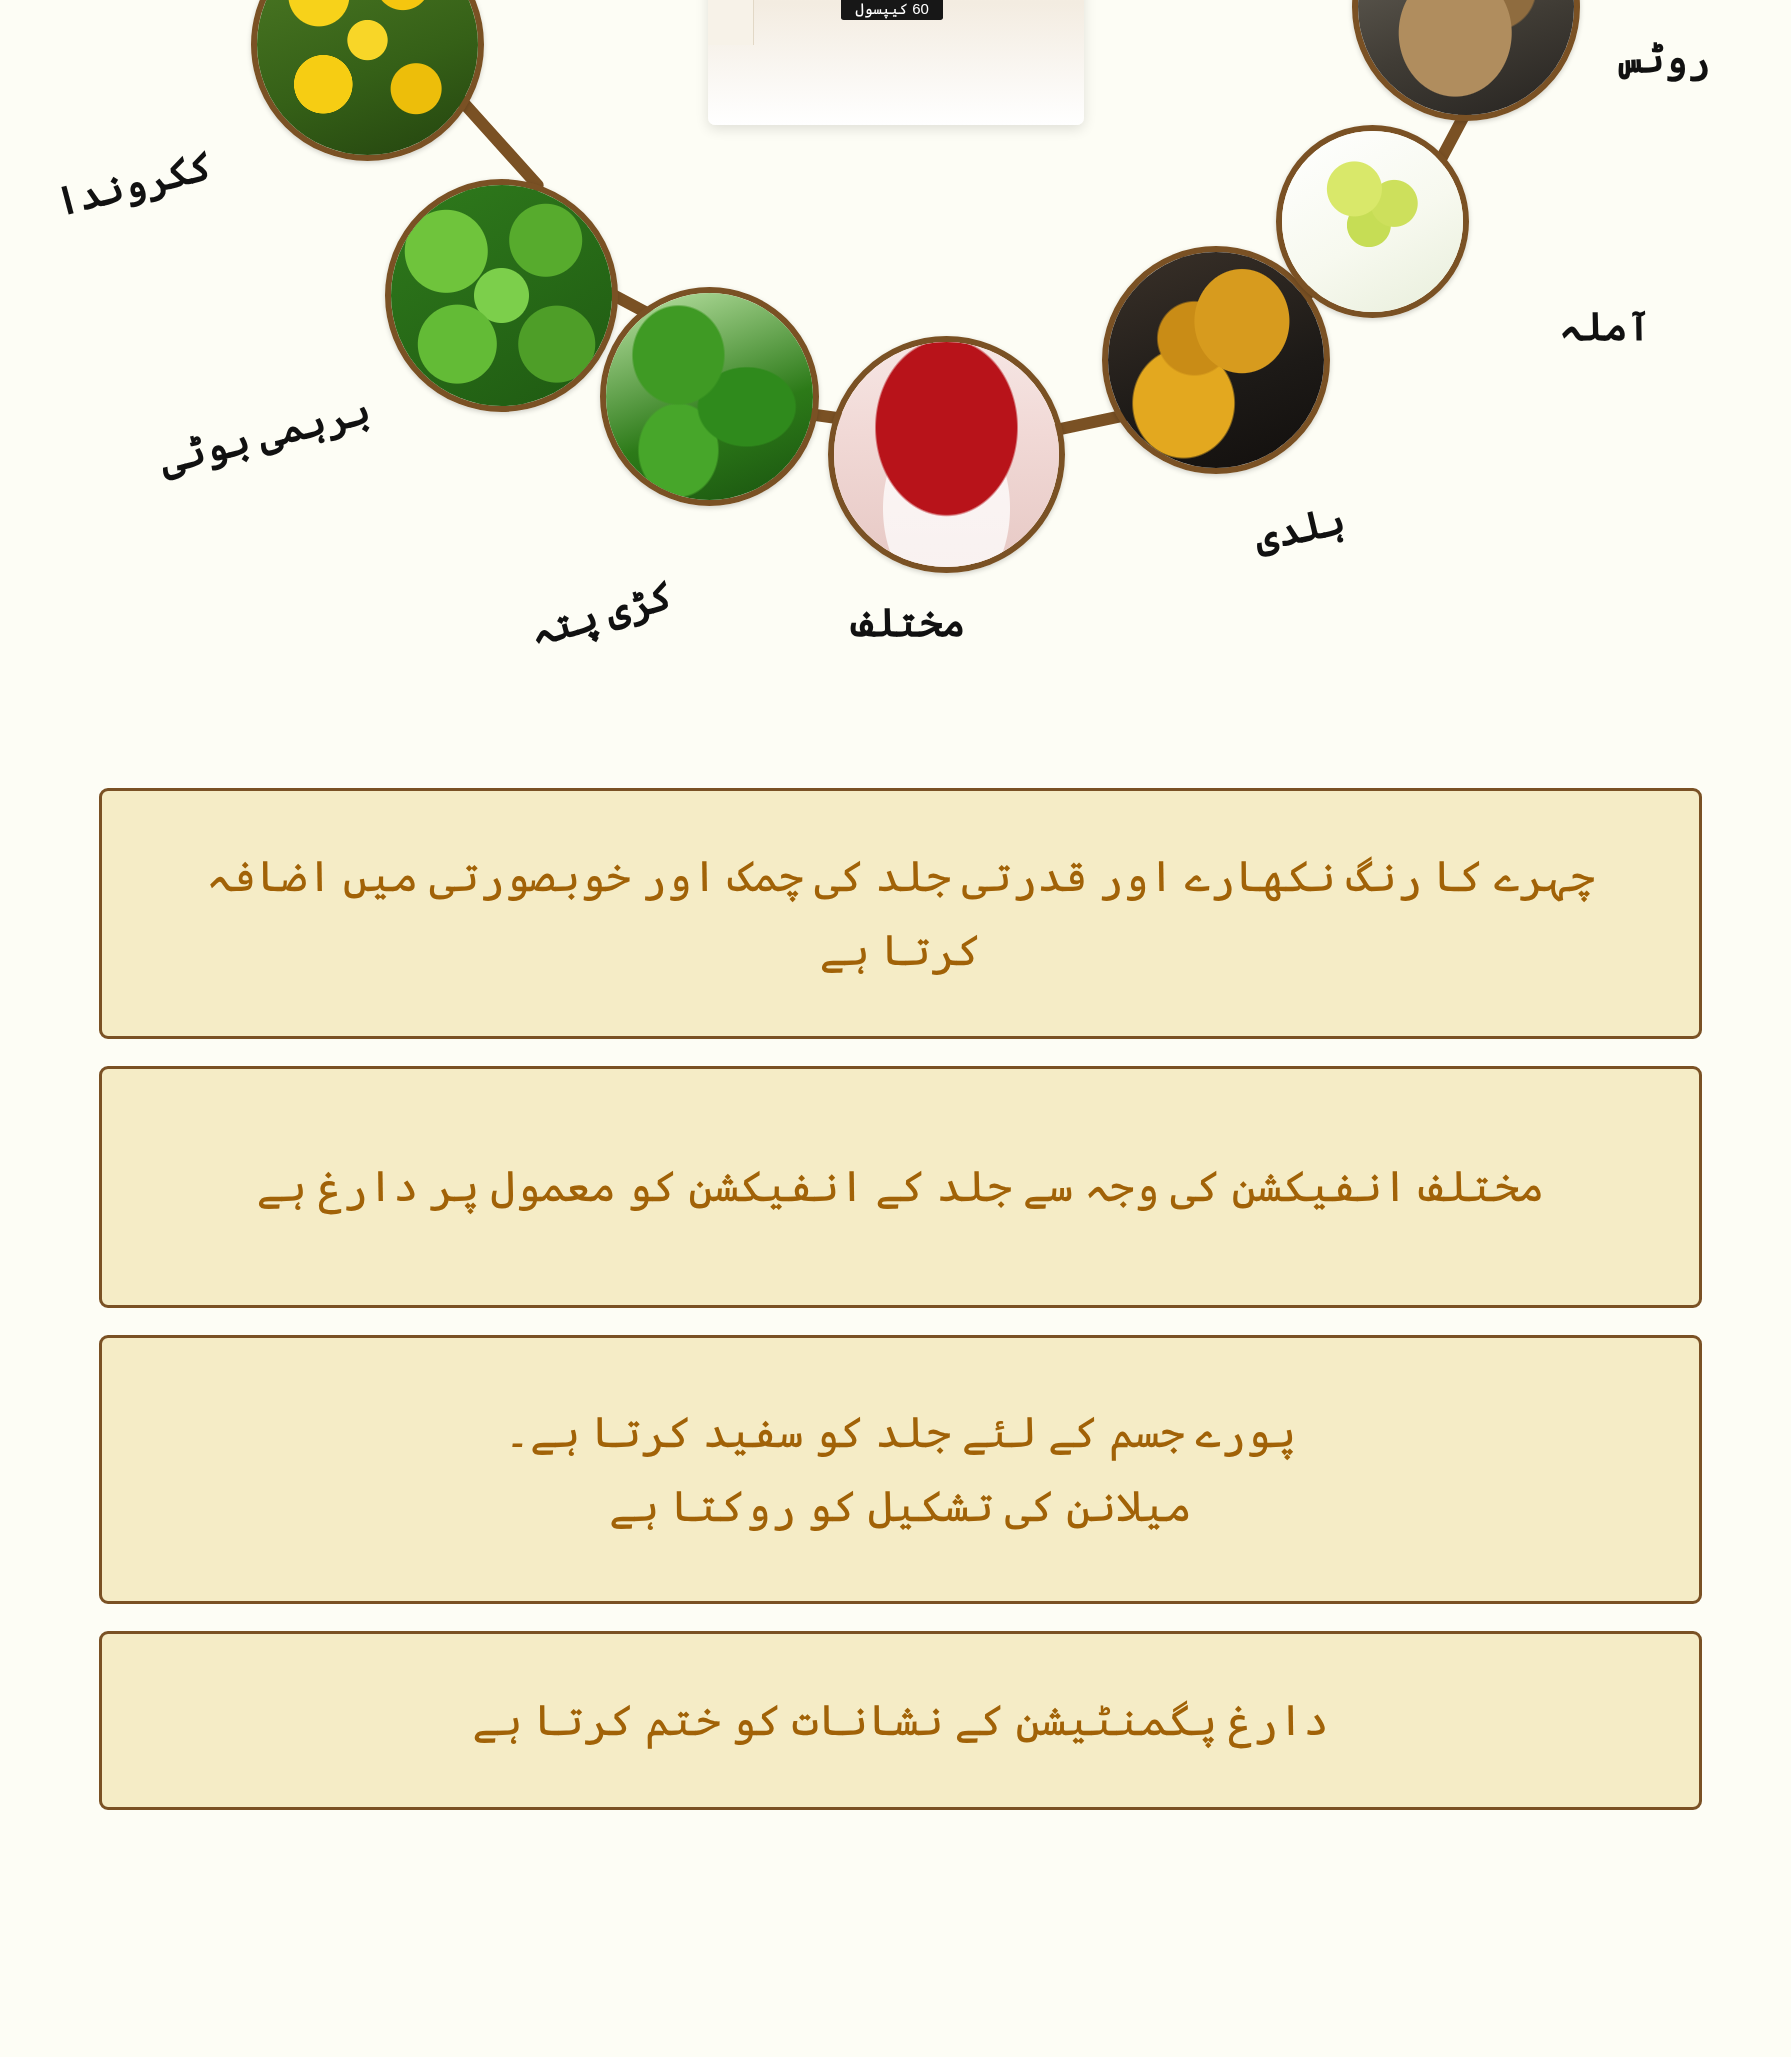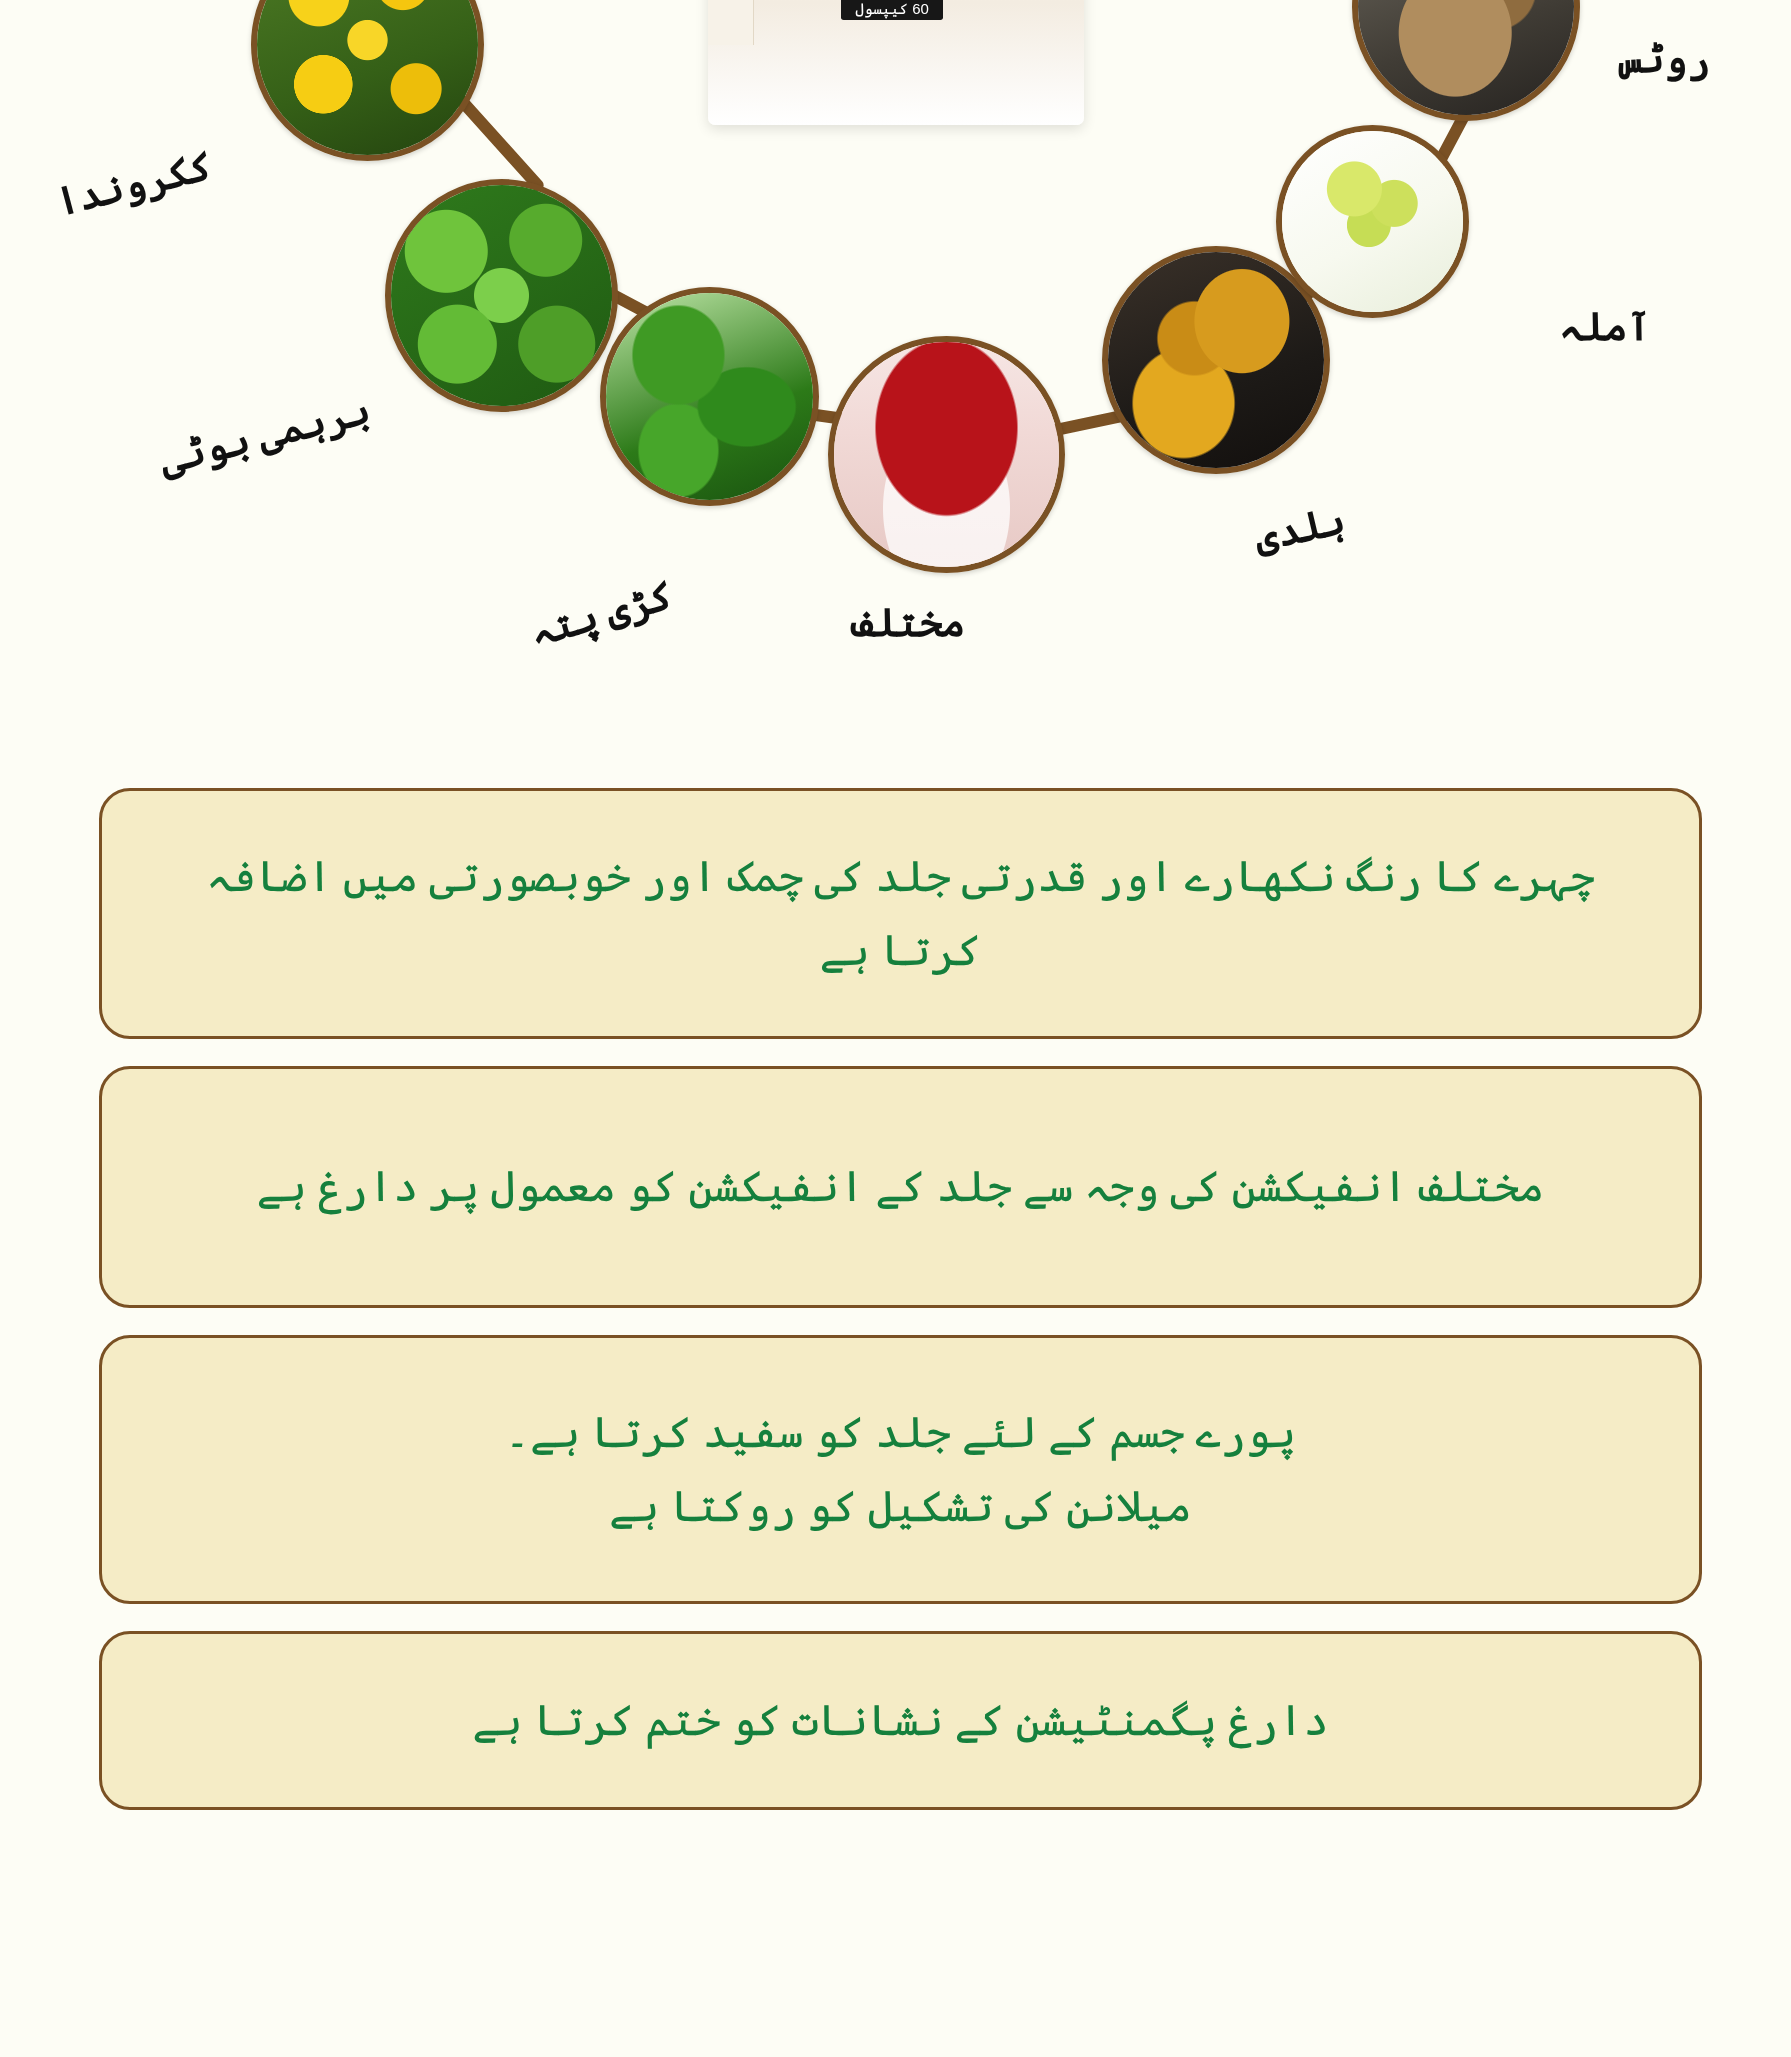--- a/index.html
+++ b/index.html
@@ -163,26 +163,26 @@
   
   .benefits {
     position: absolute;
     left: 99px;
     top: 788px;
     width: 1603px;
   }
   .pill {
     background: #f5ecc6;
     border: 3.6px solid #7a5124;
-    border-radius: 31px;
+    border-radius: 9px;
     margin-bottom: 27px;
     padding: 30px 54px;
     box-sizing: border-box;
     text-align: center;
-    color: #15803d;
+    color: #a16207;
     font-size: 43px;
     line-height: 1.72;
     min-height: 134px;
     display: flex;
     align-items: center;
     justify-content: center;
   }
   .pill span { display: block; width: 100%; }
   .pill.p1 { min-height: 251px; }
   .pill.p2 { min-height: 242px; }

